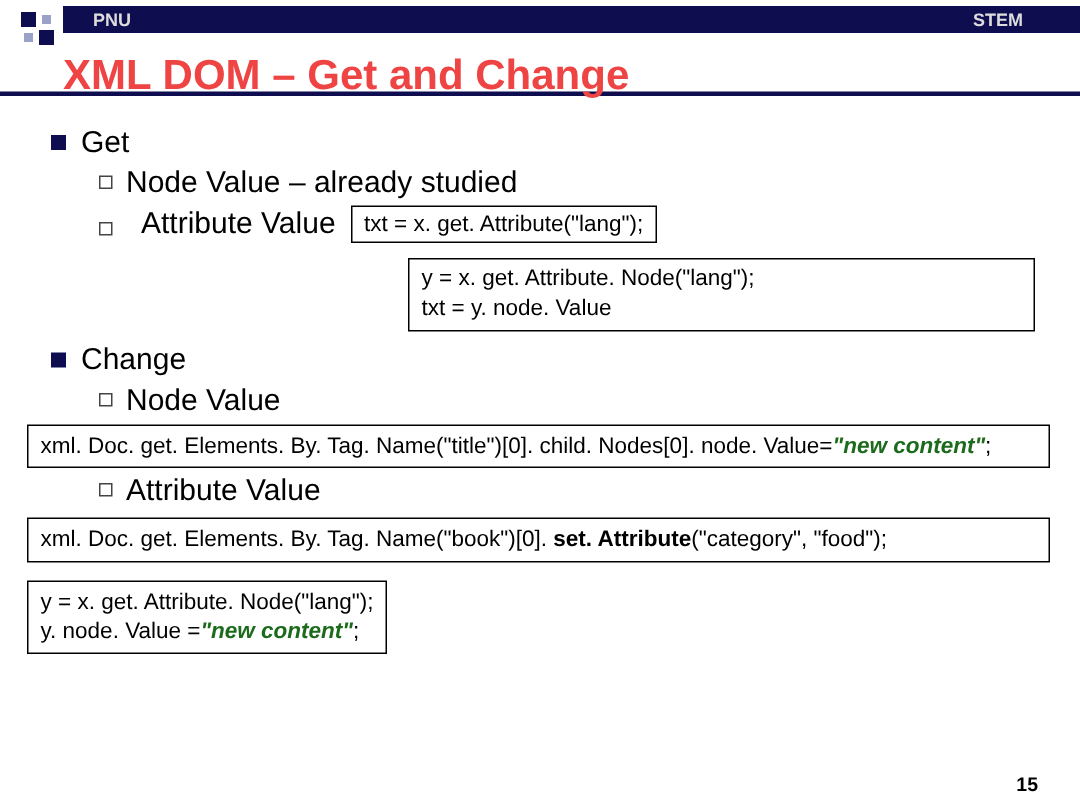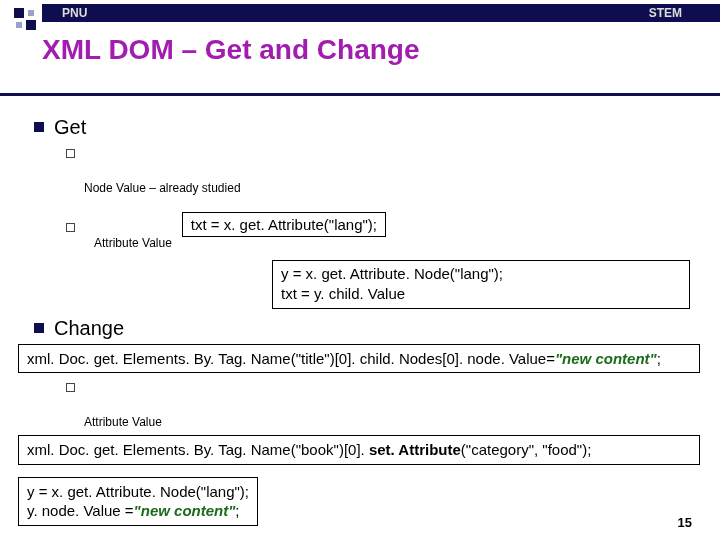--- a/index.html
+++ b/index.html
@@ -1,43 +1,43 @@
 <!DOCTYPE html>
 <html><head>
 <meta charset="utf-8">
 <style>
   * { box-sizing: border-box; margin: 0; padding: 0; }
   html, body { width: 720px; height: 540px; font-family: Verdana, Arial, sans-serif; background: #fff; }
   .slide { width: 720px; height: 540px; position: relative; background: #fff; }
   .hdr {
-    position: relative; height: 96px; padding: 0 0 0 40px;
+    position: relative; height: 64px; padding: 0 0 0 40px;
     border-bottom: 3px solid #0d0d50;
   }
   .sq-grid {
     position: absolute; left: 14px; top: 8px;
     display: grid; grid-template-columns: 10px 10px; grid-template-rows: 10px 10px;
     gap: 2px;
   }
   .sq { width: 10px; height: 10px; }
   .sq.big { background: #0d0d50; }
   .sq.sm { background: #9aa3c7; width: 6px; height: 6px; margin: 2px; }
   .pnu { position: absolute; left: 62px; top: 6px; font-size: 12px; font-weight: bold; color: #ddd; }
   .bar { position: absolute; left: 42px; right: 0; top: 4px; height: 18px; background: #0d0d50; }
   .stem { position: absolute; right: 38px; top: 6px; font-size: 12px; font-weight: bold; color: #ddd; }
   .title {
     position: absolute; left: 42px; top: 34px; font-size: 28px; font-weight: bold;
-    color: #a21caf;
+    color: #ef4444;
   }
   .body { padding: 14px 30px 0 52px; font-size: 16px; }
   .item-h1 { display: flex; align-items: flex-start; margin: 6px 0 4px -18px; }
   .b1 { width: 10px; height: 10px; background: #0d0d50; margin: 6px 10px 0 0; flex: 0 0 auto; }
   .h1-text { font-size: 20px; font-weight: 500; }
   .item-h2 { display: flex; align-items: flex-start; margin: 3px 0 3px 14px; font-size: 16px; }
   .b2 { width: 9px; height: 9px; border: 1.2px solid #444; margin: 6px 9px 0 0; flex: 0 0 auto; background: #fff; }
-  .h2-text { font-size: 12px; margin-top: 38px; }
+  .h2-text { font-size: 20px; }
   .row { display: flex; align-items: center; gap: 10px; }
   .codebox {
     border: 1px solid #000; padding: 3px 8px;
     font-family: Verdana, Arial, sans-serif; font-size: 15px;
     background: #fff; white-space: nowrap;
   }
   .codebox.block { display: inline-block; }
   .codebox.ml { margin-left: 220px; margin-top: 10px; margin-bottom: 8px; line-height: 1.35; }
   .codewide {
     border: 1px solid #000; padding: 4px 8px; margin: 4px 6px 4px -34px;
@@ -85,26 +85,30 @@
       <span class="b2"></span>
       <span class="h2-text">Node Value – already studied</span>
     </div>
     <div class="item-h2 row">
       <span class="b2"></span>
       <span class="h2-text">Attribute Value</span>
       <span class="codebox block">txt = x. get. Attribute("lang");</span>
     </div>
     <div class="codebox ml">
       <div>y = x. get. Attribute. Node("lang");</div>
-      <div>txt = y. child. Value</div>
+      <div>txt = y. node. Value</div>
     </div>
 
     <div class="item-h1">
       <span class="b1"></span>
       <span class="h1-text">Change</span>
+    </div>
+    <div class="item-h2">
+      <span class="b2"></span>
+      <span class="h2-text">Node Value</span>
     </div>
     <div class="codewide">
       <span>xml. Doc. get. Elements. By. Tag. Name("title")[0]. child. Nodes[0]. node. Value=</span><span class="italic">"new content"</span><span>;</span>
     </div>
     <div class="item-h2">
       <span class="b2"></span>
       <span class="h2-text">Attribute Value</span>
     </div>
     <div class="codewide2">
       <span>xml. Doc. get. Elements. By. Tag. Name("book")[0]. </span><span class="kw">set. Attribute</span><span>("category", "food");</span>

